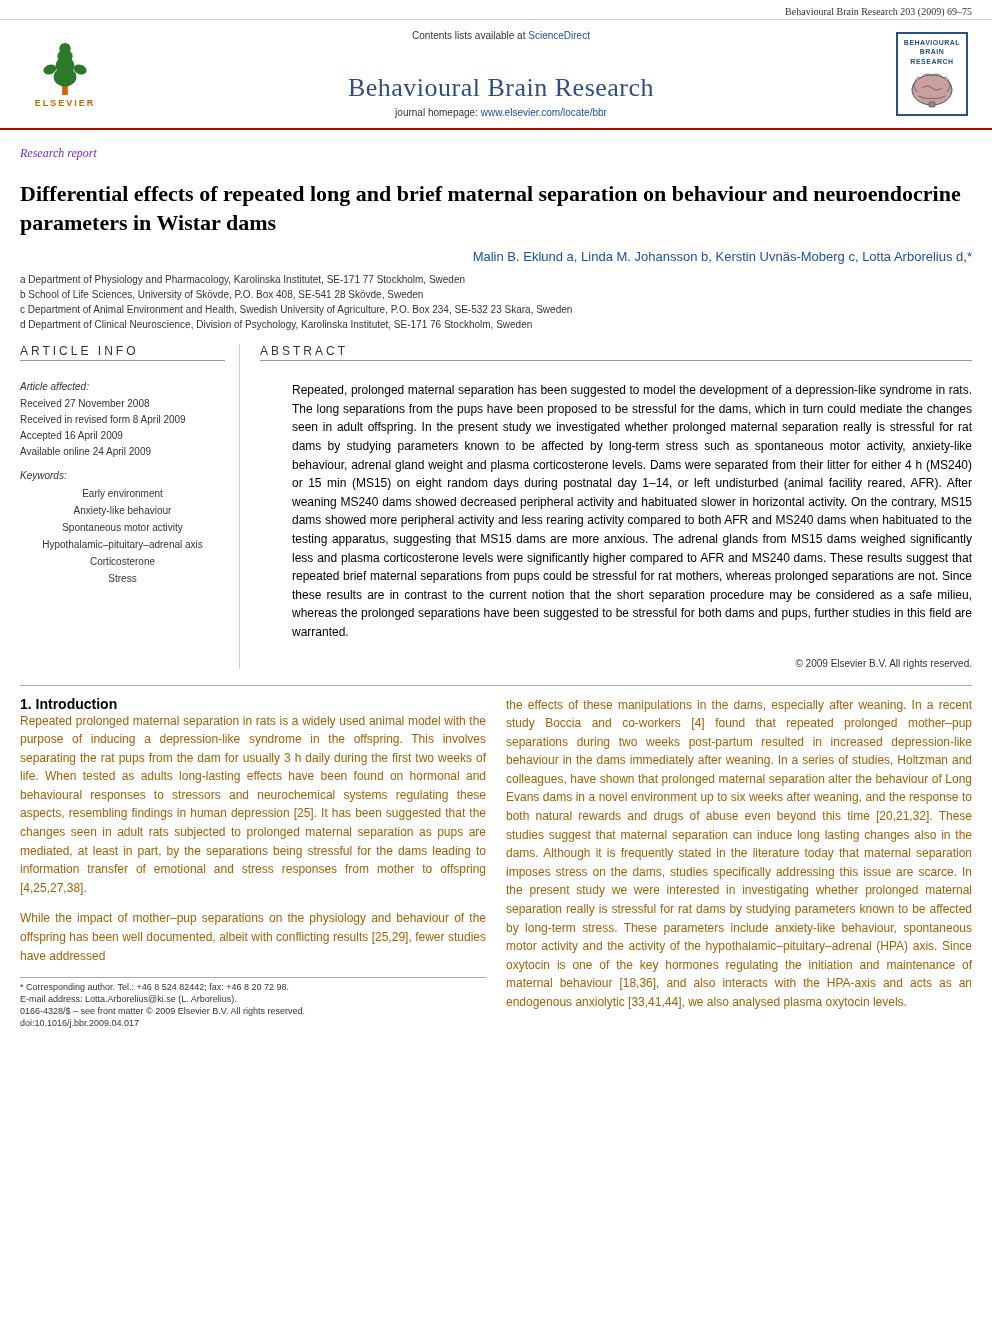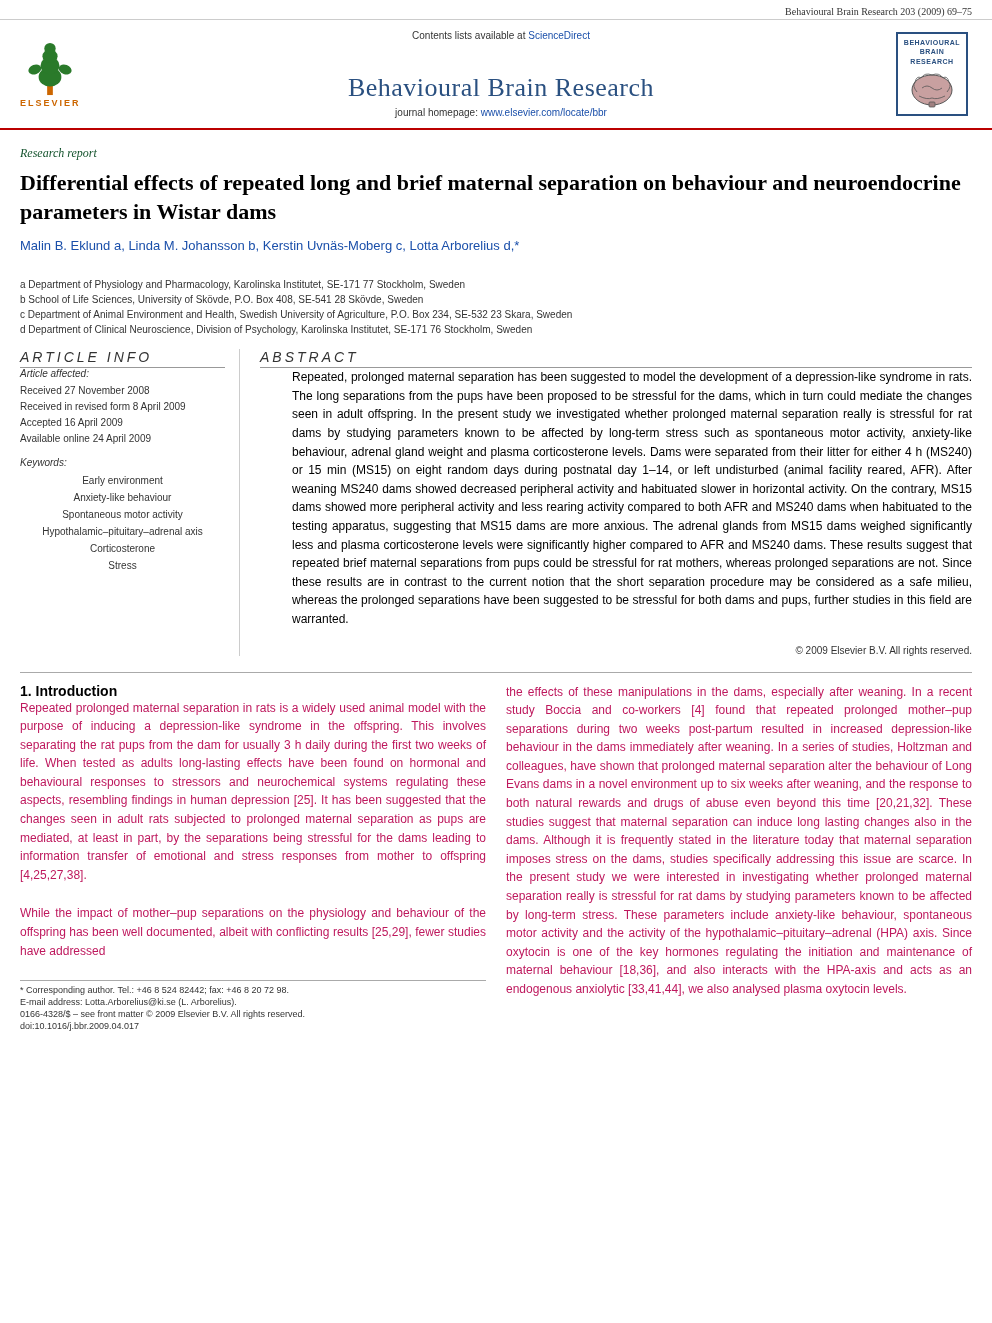--- a/index.html
+++ b/index.html
@@ -36,20 +36,21 @@
     }
 
     .elsevier-logo {
       width: 90px;
       flex-shrink: 0;
     }
 
     .elsevier-logo-inner {
       display: flex;
       flex-direction: column;
+      align-items: center;
     }
 
     .elsevier-tree {
       width: 60px;
       height: 55px;
     }
 
     .elsevier-text {
       font-size: 9px;
       font-family: Arial, sans-serif;
@@ -128,38 +129,39 @@
     }
 
     
     .article-content {
       padding: 16px 20px;
     }
 
     .article-type {
       font-size: 12px;
       font-style: italic;
-      color: #14532d;
-      margin-bottom: 8px;
+      color: #6d28d9;
+      margin-bottom: 19px;
     }
 
     .article-title {
       font-size: 22px;
       font-weight: bold;
       color: #000;
       line-height: 1.3;
       margin-bottom: 12px;
       font-family: "Times New Roman", Times, serif;
     }
 
     .authors {
       font-size: 13px;
       color: #1a4faa;
-      margin-bottom: 24px;
-      font-family: Arial, sans-serif;
+      margin-bottom: 8px;
+      font-family: Arial, sans-serif;
+      text-align: right;
     }
 
     .affiliations {
       font-size: 10px;
       color: #333;
       line-height: 1.5;
       margin-bottom: 12px;
       font-family: Arial, sans-serif;
     }
 
@@ -179,29 +181,28 @@
       flex-shrink: 0;
       border-right: 1px solid #ccc;
       padding-right: 14px;
     }
 
     .right-col {
       flex: 1;
     }
 
     .section-label {
-      font-size: 14px;
+      font-size: 12px;
       letter-spacing: 3px;
       font-family: Arial, sans-serif;
       color: #333;
       text-transform: uppercase;
-      margin-bottom: 0;
+      margin-bottom: 20px;
       border-bottom: 1px solid #999;
       padding-bottom: 2px;
-      font-style: italic;
     }
 
     .article-history-label {
       font-size: 10px;
       font-style: italic;
       font-family: Arial, sans-serif;
       color: #333;
       margin-bottom: 4px;
     }
 
@@ -273,24 +274,24 @@
     .section-heading {
       font-size: 14px;
       font-weight: bold;
       color: #000;
       font-family: Arial, sans-serif;
     }
 
     .body-text {
       font-size: 12px;
       line-height: 1.55;
-      color: #be185d;
+      color: #a16207;
       text-align: justify;
       font-family: Arial, sans-serif;
-      margin-bottom: 20px;
+      margin-bottom: 12px;
     }
 
     .footnote-line {
       font-size: 9px;
       font-family: Arial, sans-serif;
       color: #333;
       border-top: 1px solid #aaa;
       padding-top: 4px;
       margin-top: 10px;
     }

